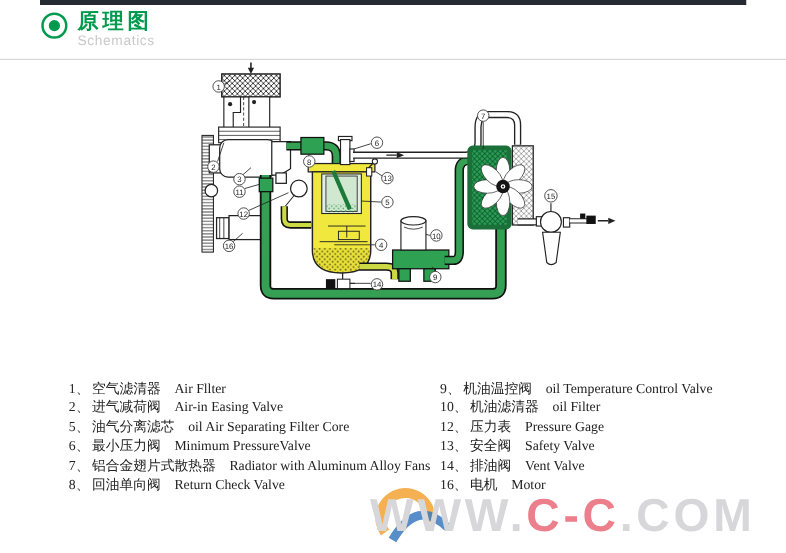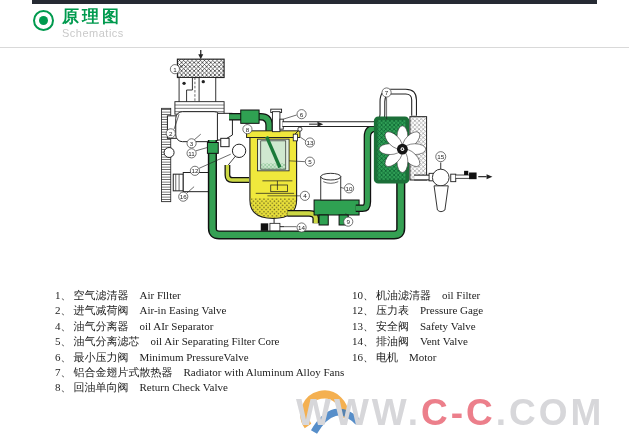--- a/index.html
+++ b/index.html
@@ -11,21 +11,21 @@
   #bullseye{width:17px;height:17px;border:2px solid #009a4e;border-radius:50%;
             display:flex;align-items:center;justify-content:center;margin-top:2px;}
   #bullseye i{display:block;width:9px;height:9px;background:#009a4e;border-radius:50%;}
   #titles{margin-left:8px;font-family:"Liberation Sans",sans-serif;}
   #title-zh{color:#009a4e;font-size:17px;font-weight:bold;letter-spacing:3px;line-height:18px;}
   #title-en{color:#c9c9c9;font-size:11px;line-height:14px;letter-spacing:0.5px;}
   #hdr-rule{position:absolute;left:0;top:47px;width:629px;height:1px;background:#d9d9d9;}
   
   #diag{position:absolute;left:0;top:50px;width:629px;height:250px;}
   
-  .lcol{position:absolute;top:288px;font-size:11px;color:#222;line-height:15.4px;z-index:2;}
+  .lcol{position:absolute;top:304px;font-size:11px;color:#222;line-height:15.4px;z-index:2;}
   #lcol-left{left:55px;width:300px;}
   #lcol-right{left:352px;width:277px;}
   .lrow{white-space:nowrap;}
   .lrow .zh{margin-left:2px;}
   .lrow .en{margin-left:11px;}
   
   #wm{position:absolute;left:296px;top:392px;z-index:1;white-space:nowrap;
       font-family:"Liberation Sans",sans-serif;font-weight:bold;font-size:37px;
       letter-spacing:3px;}
   #wm .wgray{color:#d7d7da;}
@@ -324,28 +324,28 @@
   <svg id="wm-logo" width="80" height="54" viewBox="0 0 80 54">
     <path d="M8,38 A20,20 0 1 1 44,30" fill="none" stroke="#f2a233" stroke-width="8" opacity="0.85"></path>
     <path d="M14,44 Q34,10 58,34" fill="none" stroke="#3a7abf" stroke-width="7" opacity="0.85"></path>
   </svg>
 
   <div id="wm"><span class="wgray">WWW.</span><span class="wpink">C-C</span><span class="wgray">.</span><span class="wgray">COM</span></div>
 
   <div id="lcol-left" class="lcol">
     <div class="lrow"><span class="num">1、</span><span class="zh">空气滤清器</span><span class="en">Air Fllter</span></div>
     <div class="lrow"><span class="num">2、</span><span class="zh">进气减荷阀</span><span class="en">Air-in Easing Valve</span></div>
-    <div class="lrow"><span class="num">4、</span><span class="zh">油气分离器</span><span class="en">oil AIr Separator</span></div>
     <div class="lrow"><span class="num">5、</span><span class="zh">油气分离滤芯</span><span class="en">oil Air Separating Filter Core</span></div>
     <div class="lrow"><span class="num">6、</span><span class="zh">最小压力阀</span><span class="en">Minimum PressureValve</span></div>
     <div class="lrow"><span class="num">7、</span><span class="zh">铝合金翅片式散热器</span><span class="en">Radiator with Aluminum Alloy Fans</span></div>
     <div class="lrow"><span class="num">8、</span><span class="zh">回油单向阀</span><span class="en">Return Check Valve</span></div>
   </div>
 
   <div id="lcol-right" class="lcol">
+    <div class="lrow"><span class="num">9、</span><span class="zh">机油温控阀</span><span class="en">oil Temperature Control Valve</span></div>
     <div class="lrow"><span class="num">10、</span><span class="zh">机油滤清器</span><span class="en">oil Filter</span></div>
     <div class="lrow"><span class="num">12、</span><span class="zh">压力表</span><span class="en">Pressure Gage</span></div>
     <div class="lrow"><span class="num">13、</span><span class="zh">安全阀</span><span class="en">Safety Valve</span></div>
     <div class="lrow"><span class="num">14、</span><span class="zh">排油阀</span><span class="en">Vent Valve</span></div>
     <div class="lrow"><span class="num">16、</span><span class="zh">电机</span><span class="en">Motor</span></div>
   </div>
 
 </div>
 
 </body></html>

